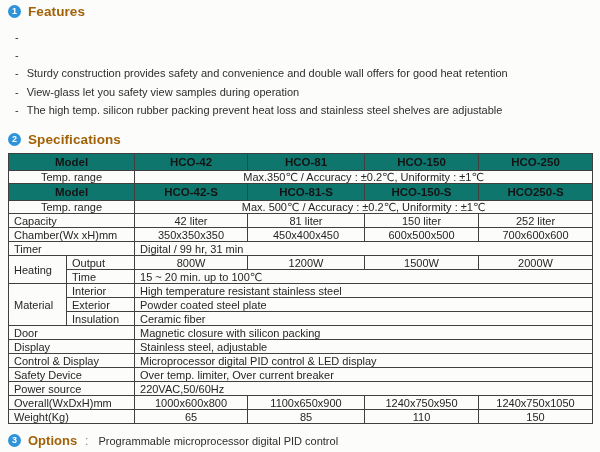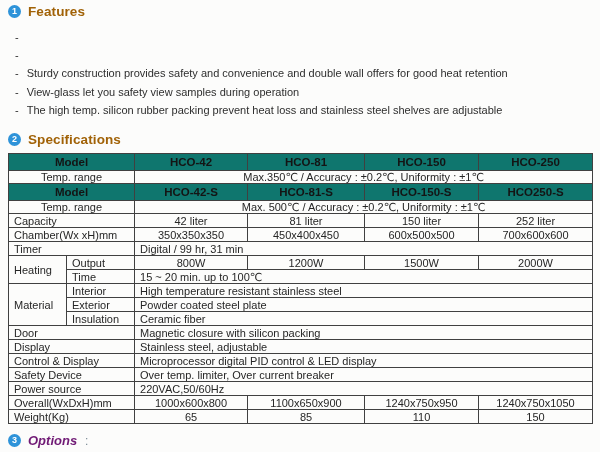--- a/index.html
+++ b/index.html
@@ -50,21 +50,21 @@
   .lbl-c { text-align:center; }
   .val-c { text-align:center; }
   .val-l { text-align:left; padding-left:9px; }
   .val-sc { text-align:center; padding-right:100px; }
   .split { display:flex; align-items:center; }
   .split-kg { padding-right:16px; }
 
   
   .options-row { display:flex; align-items:center; margin:9px 0 0 8px; }
   .options-row .num-circle { margin-right:7px; }
-  .options-title { color:#701a75; font-weight:bold; font-size:13px;font-style:italic; }
+  .options-title { color:#a16207; font-weight:bold; font-size:13px; }
   .options-colon { color:#7a8a94; font-size:12px; margin:0 10px 0 8px; }
   .options-text { font-size:11px; color:#2e2e2e; }
 </style>
 </head>
 <body>
 
 <div class="page">
 
   <div class="section-header">
     <span class="num-circle">1</span>
@@ -220,15 +220,16 @@
       <td class="val-c">110</td>
       <td class="val-c">150</td>
     </tr>
     </tbody>
   </table>
 
   <div class="options-row">
     <span class="num-circle">3</span>
     <span class="options-title">Options</span>
     <span class="options-colon">:</span>
+    <span class="options-text">Programmable microprocessor digital PID control</span>
   </div>
 
 </div>
 
 </body></html>

